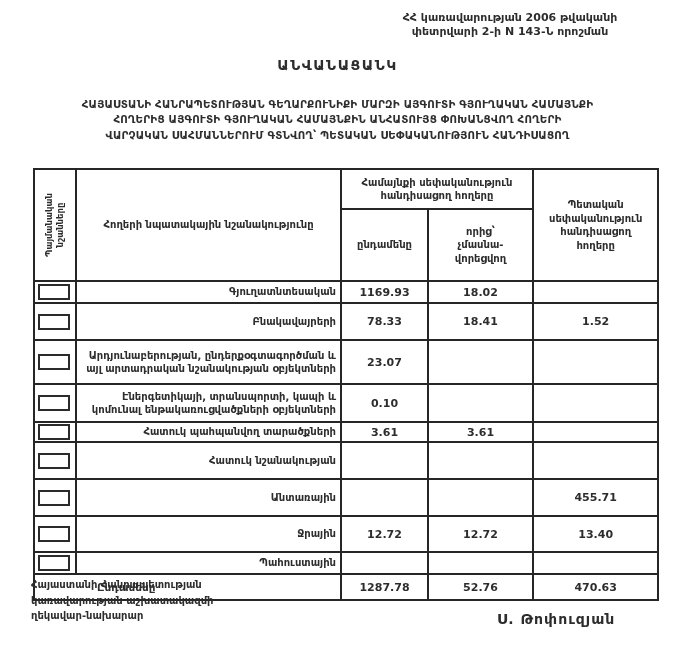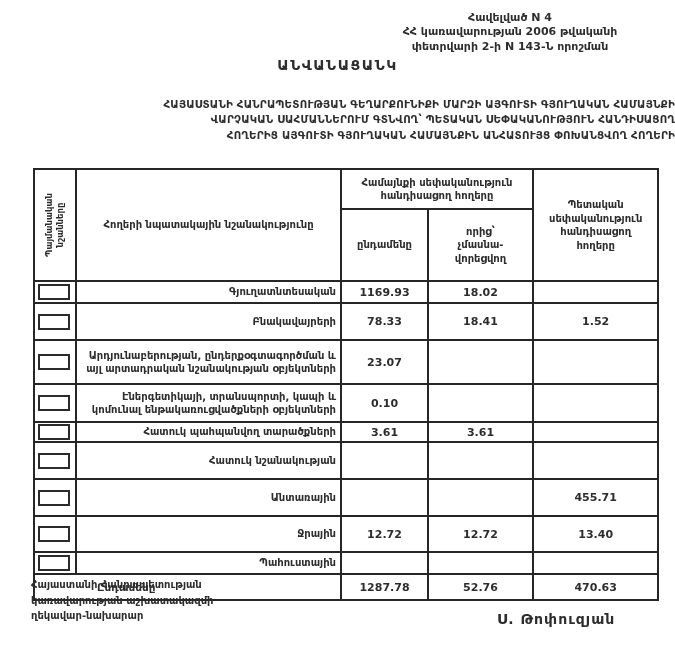--- a/index.html
+++ b/index.html
@@ -10,21 +10,21 @@
   }
   .ref-block{
     position:absolute;top:11px;left:355px;width:310px;
     text-align:center;font-size:11px;line-height:1.3;
   }
   .doc-title{
     position:absolute;top:57px;left:0;width:675px;text-align:center;
     font-size:14px;letter-spacing:1.5px;
   }
   .doc-subtitle{
-    position:absolute;top:97px;left:0;width:675px;text-align:right;
+    position:absolute;top:97px;left:0;width:675px;text-align:center;
     font-size:10.3px;line-height:1.5;letter-spacing:.2px;
   }
   .table-wrap{position:absolute;top:168px;left:33px;}
   table{border-collapse:collapse;table-layout:fixed;}
   th,td{border:2px solid #262626;padding:0;vertical-align:middle;overflow:hidden;}
   th{font-weight:bold;}
   .col-sym{width:42px;}
   .col-name{width:265px;}
   .col-total{width:85px;}
   .col-nonpriv{width:105px;}
@@ -48,31 +48,30 @@
   .total-label{font-size:10.5px;text-align:left;padding-left:62px;}
   .footer-left{
     position:absolute;top:577px;left:31px;font-size:10px;line-height:1.55;
   }
   .signature{position:absolute;top:611px;left:497px;font-size:14px;letter-spacing:1px;}
 </style>
 </head>
 <body>
 
 <div class="ref-block">
-  <div>Հավելված N 4</div>
   <div>ՀՀ կառավարության 2006 թվականի</div>
   <div>փետրվարի 2-ի N 143-Ն որոշման</div>
 </div>
 
 <div class="doc-title">ԱՆՎԱՆԱՑԱՆԿ</div>
 
 <div class="doc-subtitle">
   <div>ՀԱՅԱՍՏԱՆԻ ՀԱՆՐԱՊԵՏՈՒԹՅԱՆ ԳԵՂԱՐՔՈՒՆԻՔԻ ՄԱՐԶԻ ԱՅԳՈՒՏԻ ԳՅՈՒՂԱԿԱՆ ՀԱՄԱՅՆՔԻ</div>
+  <div>ՀՈՂԵՐԻՑ ԱՅԳՈՒՏԻ ԳՅՈՒՂԱԿԱՆ ՀԱՄԱՅՆՔԻՆ ԱՆՀԱՏՈՒՅՑ ՓՈԽԱՆՑՎՈՂ ՀՈՂԵՐԻ</div>
   <div>ՎԱՐՉԱԿԱՆ ՍԱՀՄԱՆՆԵՐՈՒՄ ԳՏՆՎՈՂ՝ ՊԵՏԱԿԱՆ ՍԵՓԱԿԱՆՈՒԹՅՈՒՆ ՀԱՆԴԻՍԱՑՈՂ</div>
-  <div>ՀՈՂԵՐԻՑ ԱՅԳՈՒՏԻ ԳՅՈՒՂԱԿԱՆ ՀԱՄԱՅՆՔԻՆ ԱՆՀԱՏՈՒՅՑ ՓՈԽԱՆՑՎՈՂ ՀՈՂԵՐԻ</div>
 </div>
 
 <div class="table-wrap">
 <table>
   <colgroup>
     <col class="col-sym">
         <col class="col-name">
         <col class="col-total">
         <col class="col-nonpriv">
         <col class="col-state">

